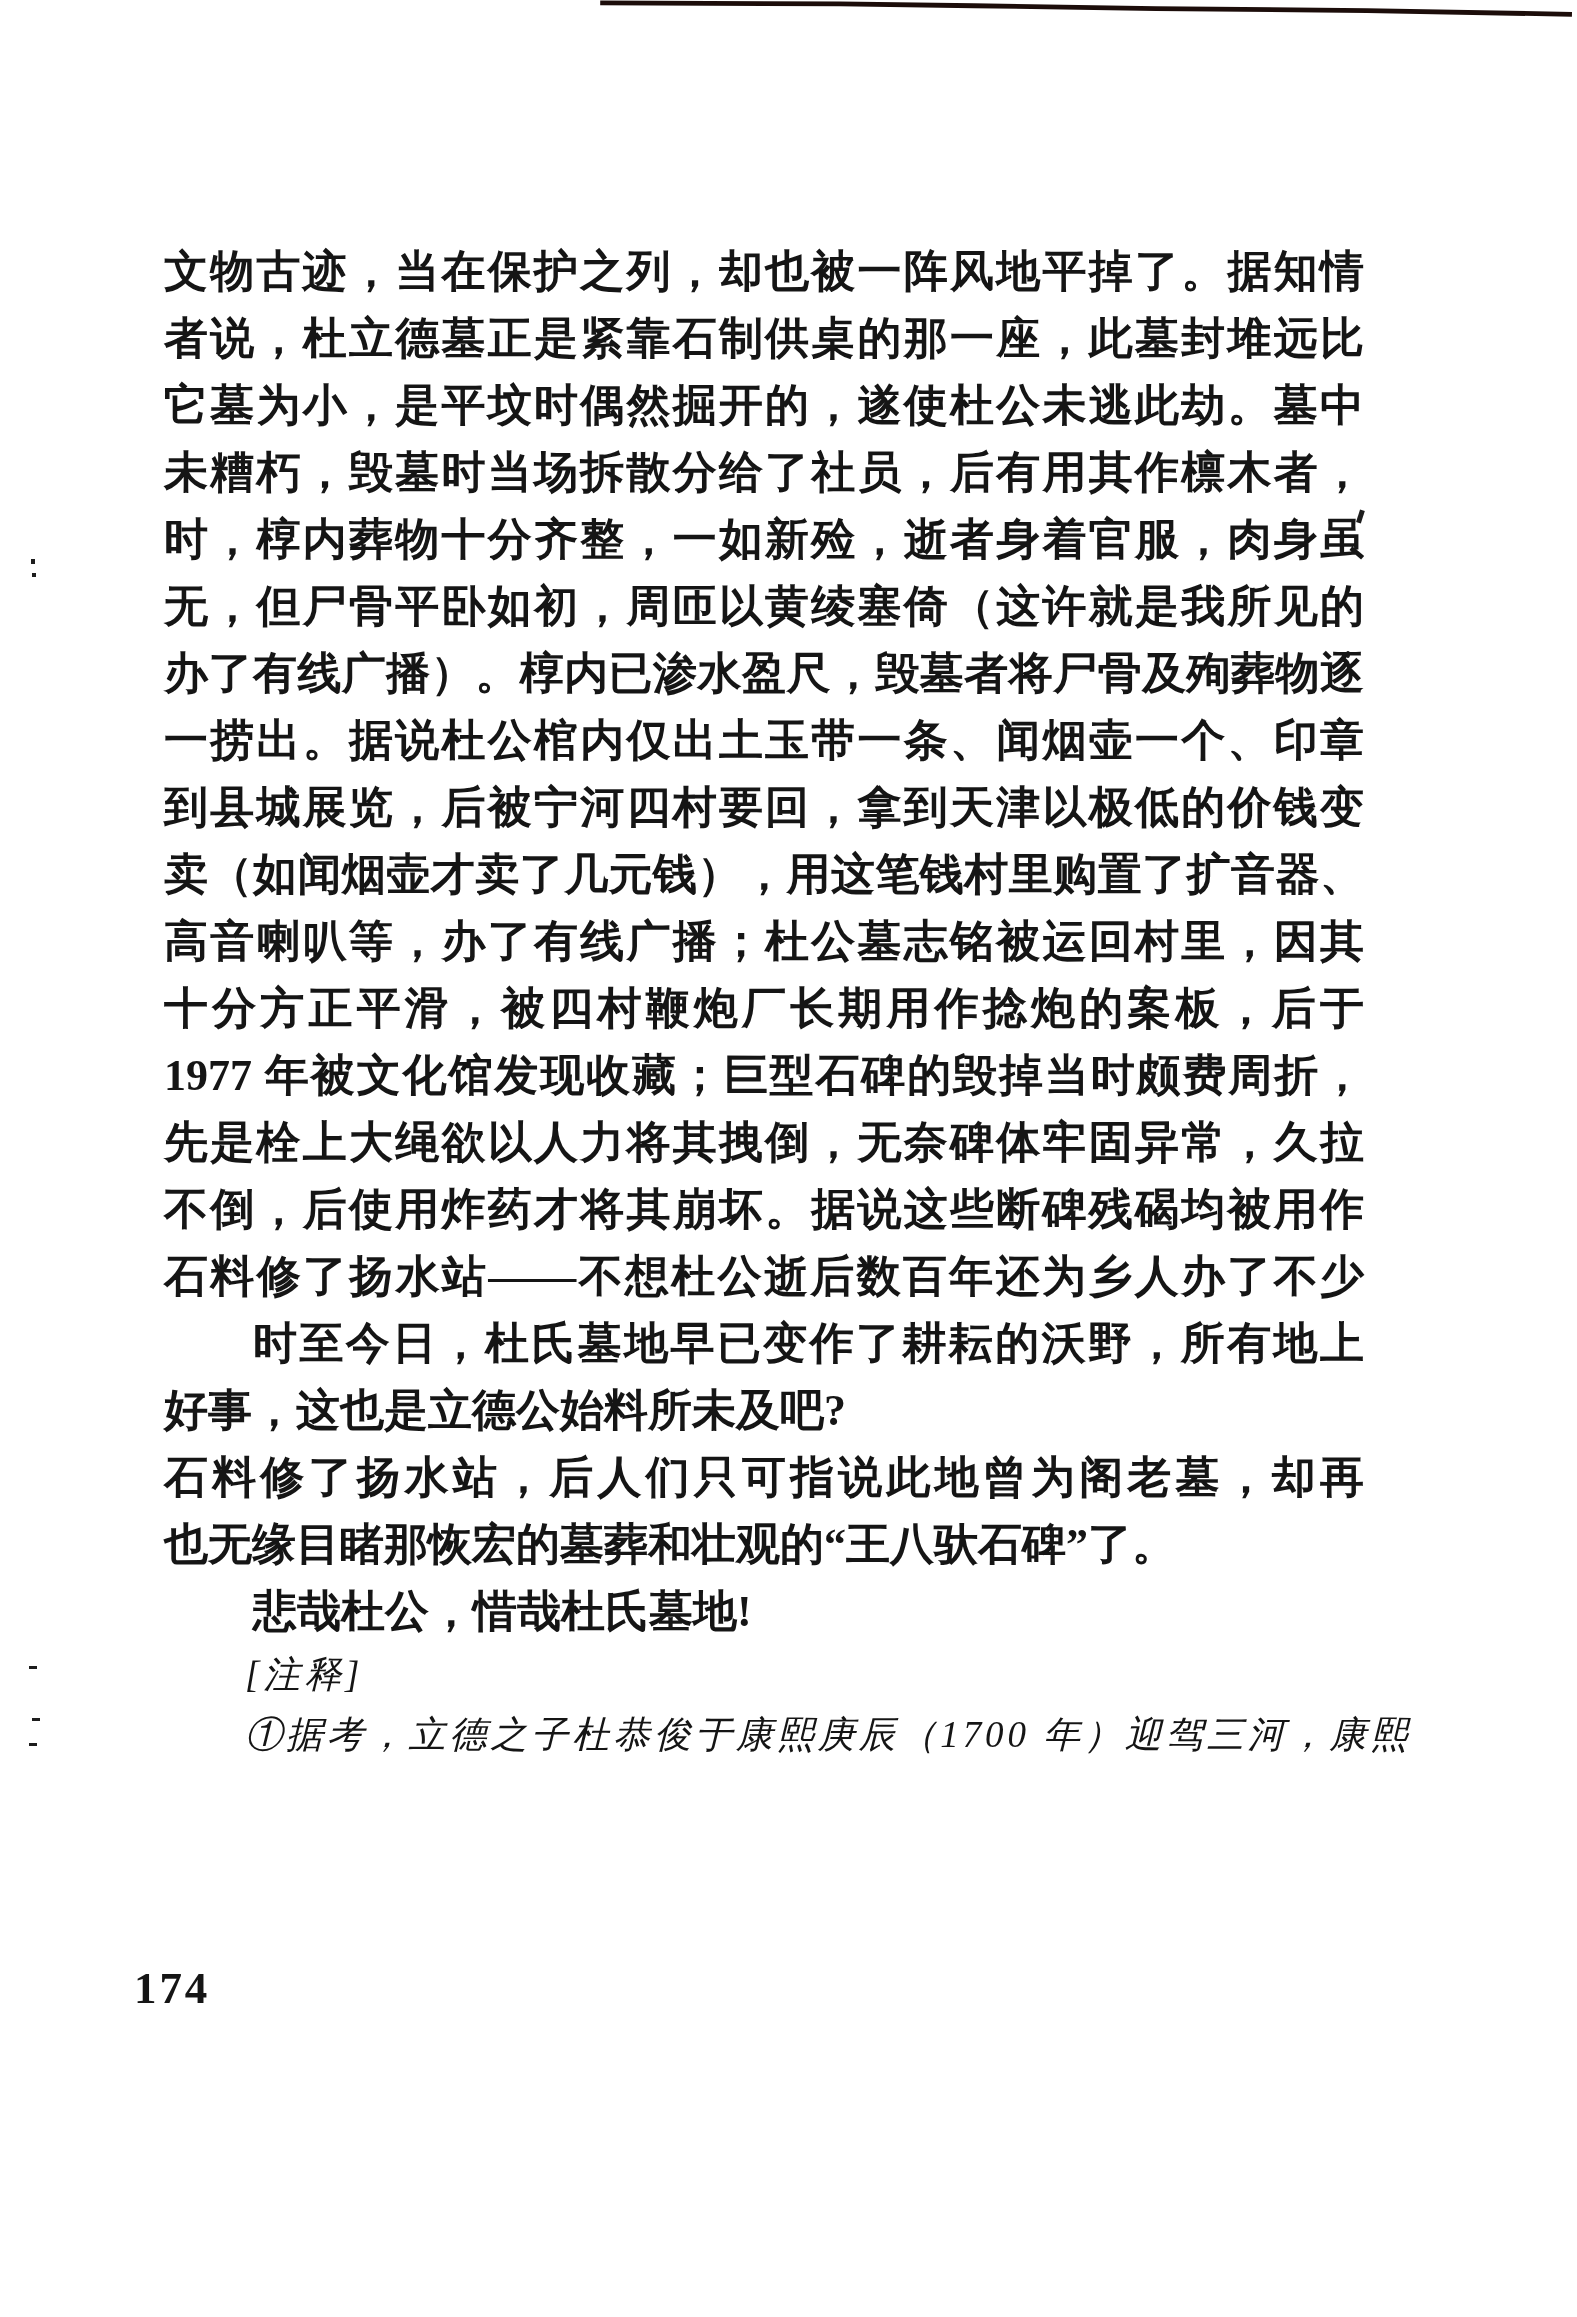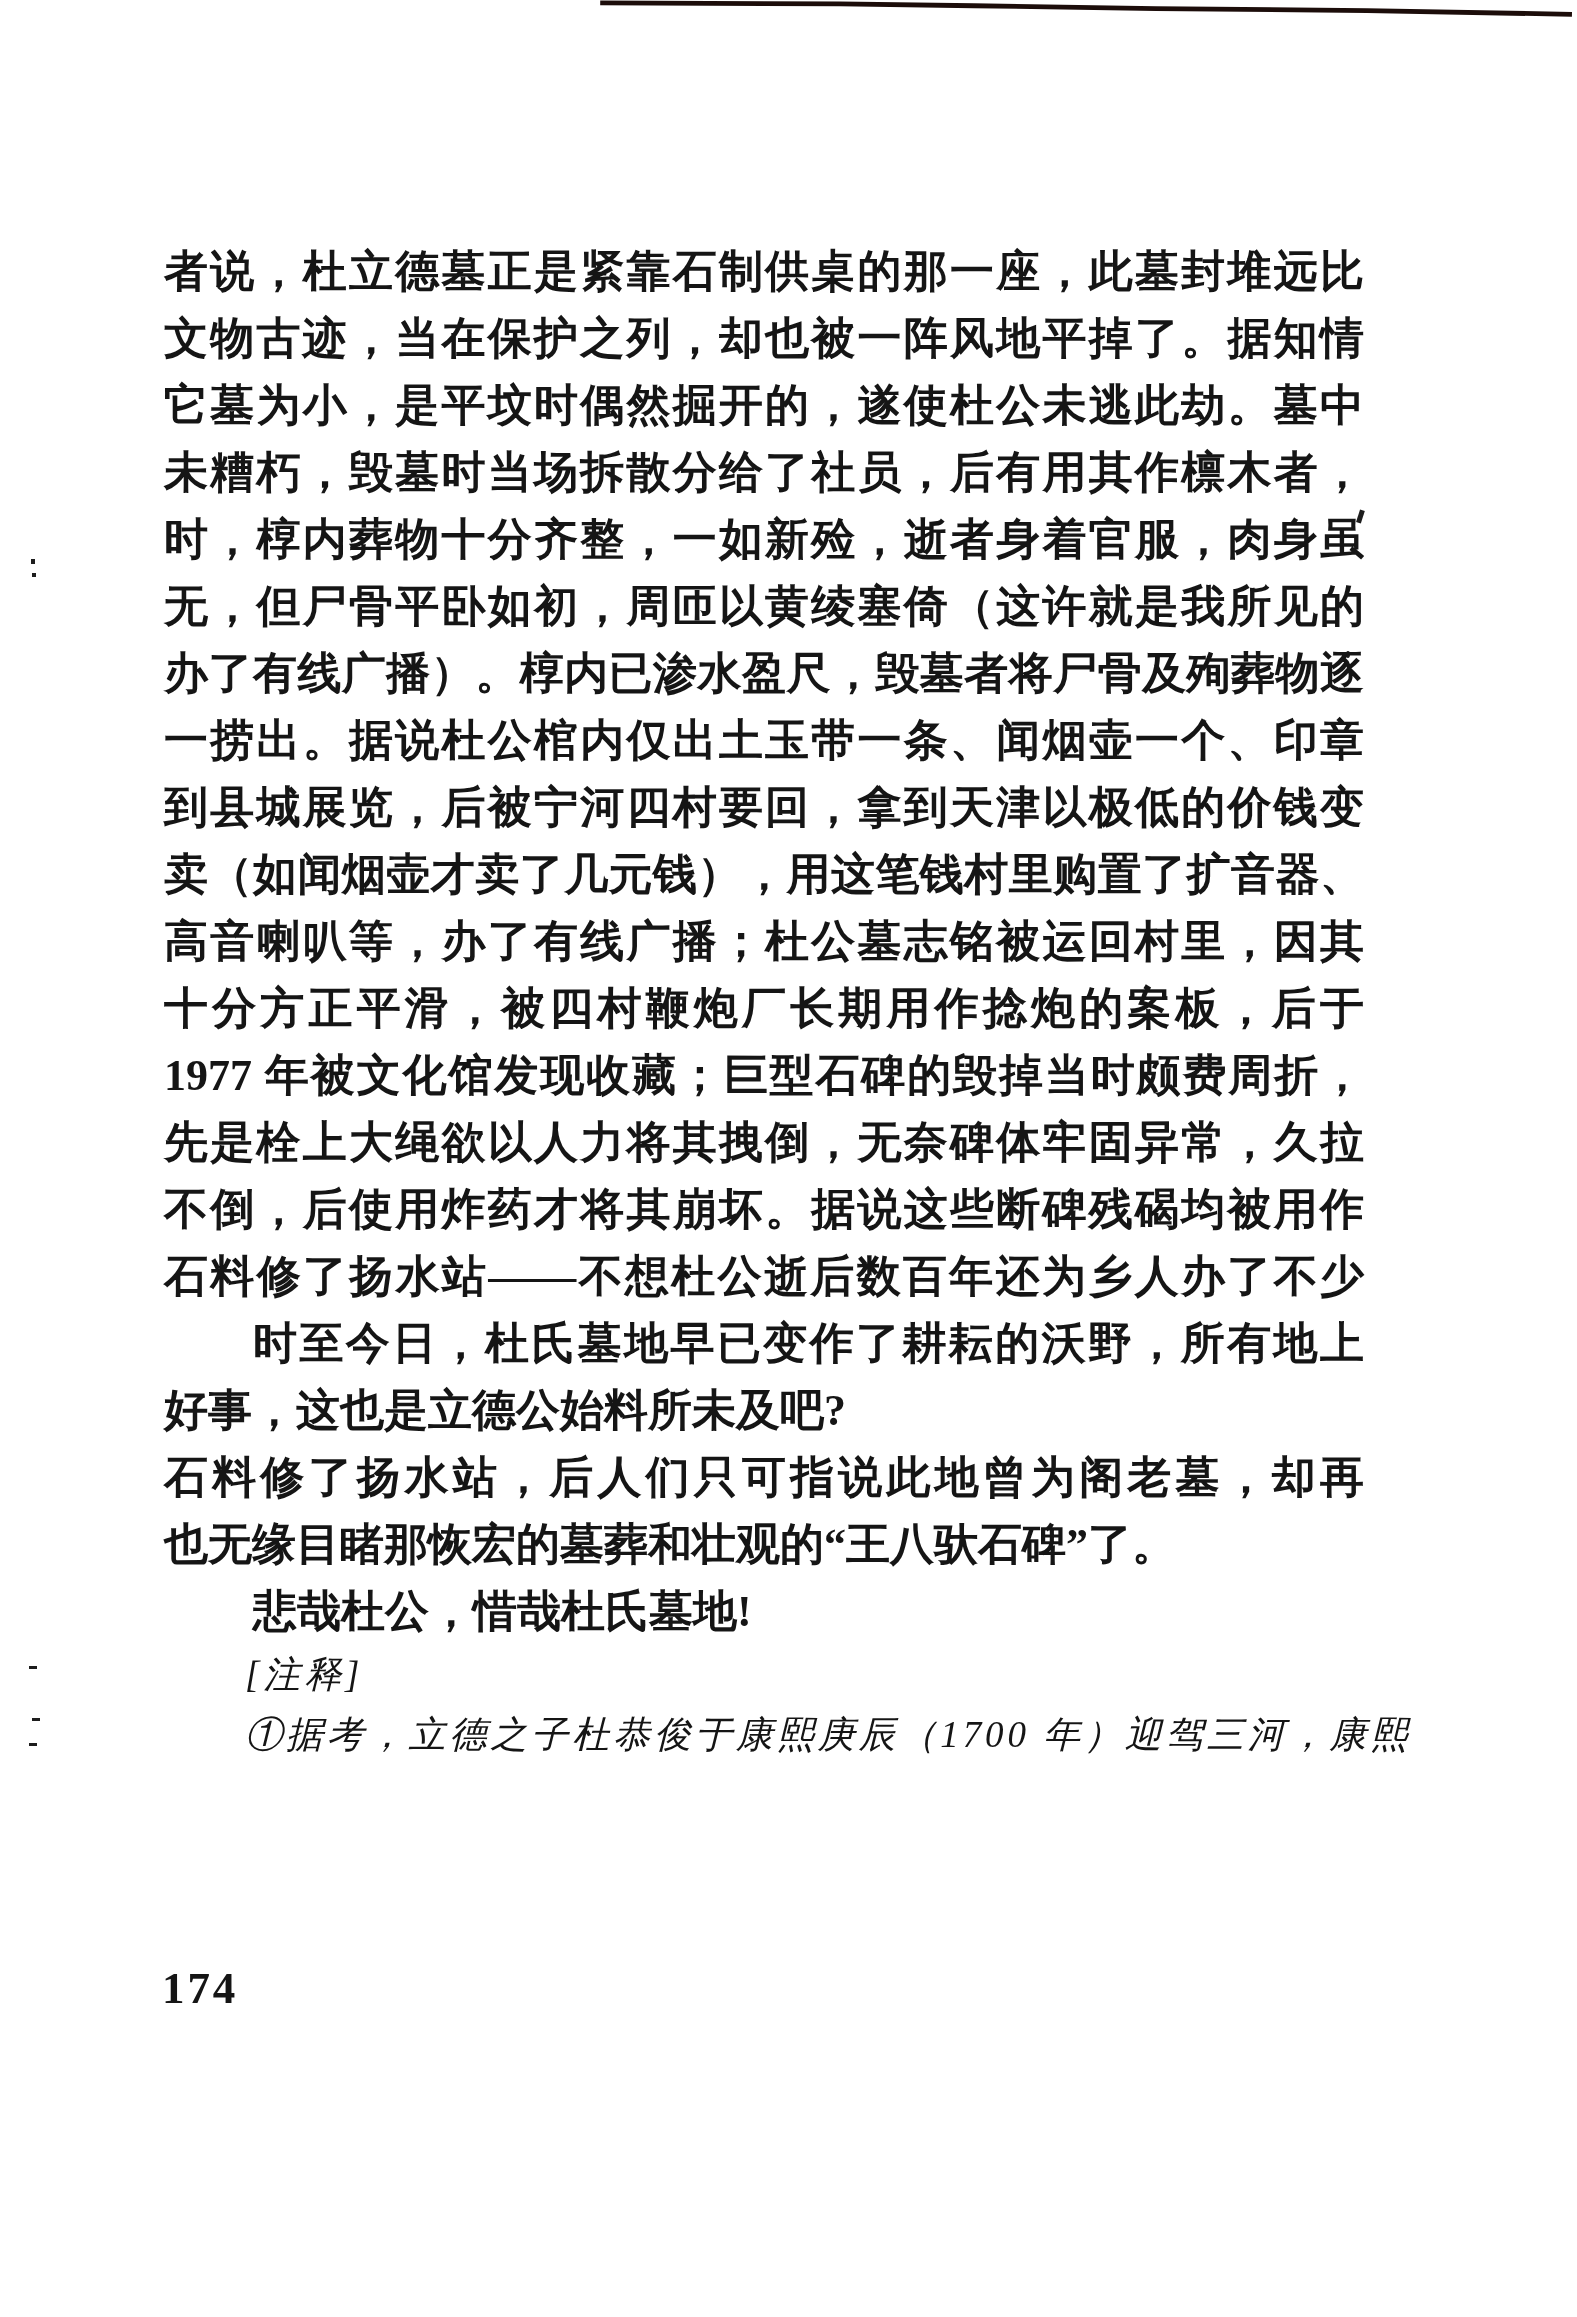--- a/index.html
+++ b/index.html
@@ -56,21 +56,21 @@
 
   .line sup {
     font-size: 25px;
     line-height: 0;
     vertical-align: super;
     letter-spacing: 0;
   }
 
   .page-number {
     position: absolute;
-    left: 162px;
+    left: 134px;
     top: 1962px;
     font-size: 45px;
     font-weight: 600;
     letter-spacing: 2.9px;
   }
 
   .scan-edge-svg {
     position: absolute;
     left: 0;
     top: 0;
@@ -102,22 +102,22 @@
 
   <div class="speck tick-a"></div>
   <div class="speck dot-b"></div>
   <div class="speck dot-c1"></div>
   <div class="speck dot-c2"></div>
   <div class="speck dash-d"></div>
   <div class="speck dash-e"></div>
   <div class="speck dash-f"></div>
 
   <div class="text-block">
+      <div class="line body justify">文物古迹，当在保护之列，却也被一阵风地平掉了。据知情</div>
       <div class="line body justify">者说，杜立德墓正是紧靠石制供桌的那一座，此墓封堆远比</div>
-      <div class="line body justify">文物古迹，当在保护之列，却也被一阵风地平掉了。据知情</div>
       <div class="line body justify">它墓为小，是平坟时偶然掘开的，遂使杜公未逃此劫。墓中</div>
       <div class="line body justify">未糟朽，毁墓时当场拆散分给了社员，后有用其作檩木者，</div>
       <div class="line body justify">时，椁内葬物十分齐整，一如新殓，逝者身着官服，肉身虽</div>
       <div class="line body justify">无，但尸骨平卧如初，周匝以黄绫塞倚（这许就是我所见的</div>
       <div class="line body justify">办了有线广播）。椁内已渗水盈尺，毁墓者将尸骨及殉葬物逐</div>
       <div class="line body justify">一捞出。据说杜公棺内仅出土玉带一条、闻烟壶一个、印章</div>
       <div class="line body justify">到县城展览，后被宁河四村要回，拿到天津以极低的价钱变</div>
       <div class="line body justify">卖（如闻烟壶才卖了几元钱），用这笔钱村里购置了扩音器、</div>
       <div class="line body justify">高音喇叭等，办了有线广播；杜公墓志铭被运回村里，因其</div>
       <div class="line body justify">十分方正平滑，被四村鞭炮厂长期用作捻炮的案板，后于</div>

